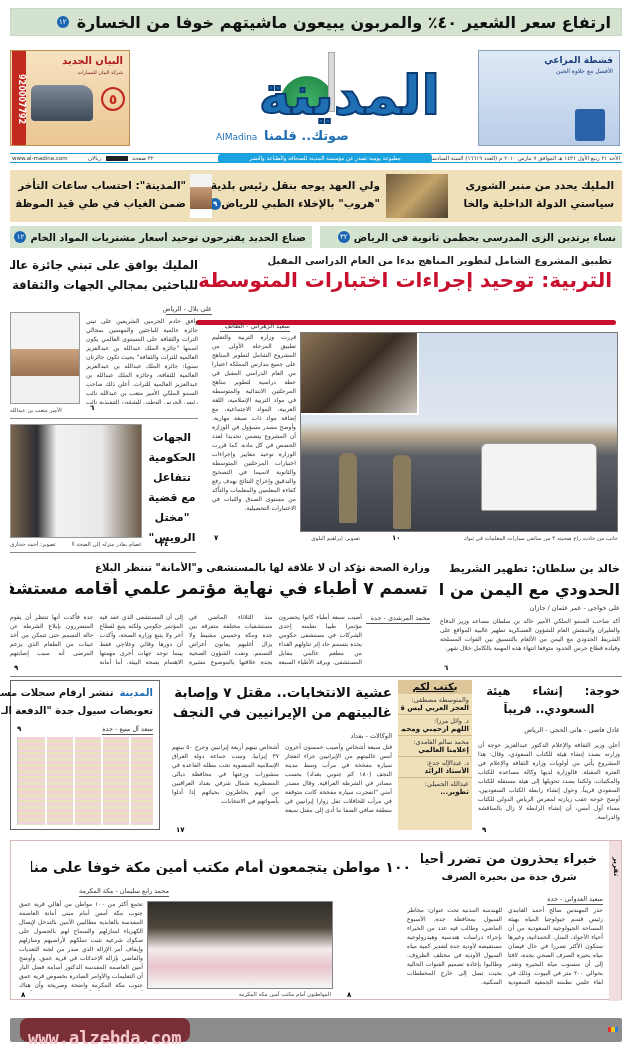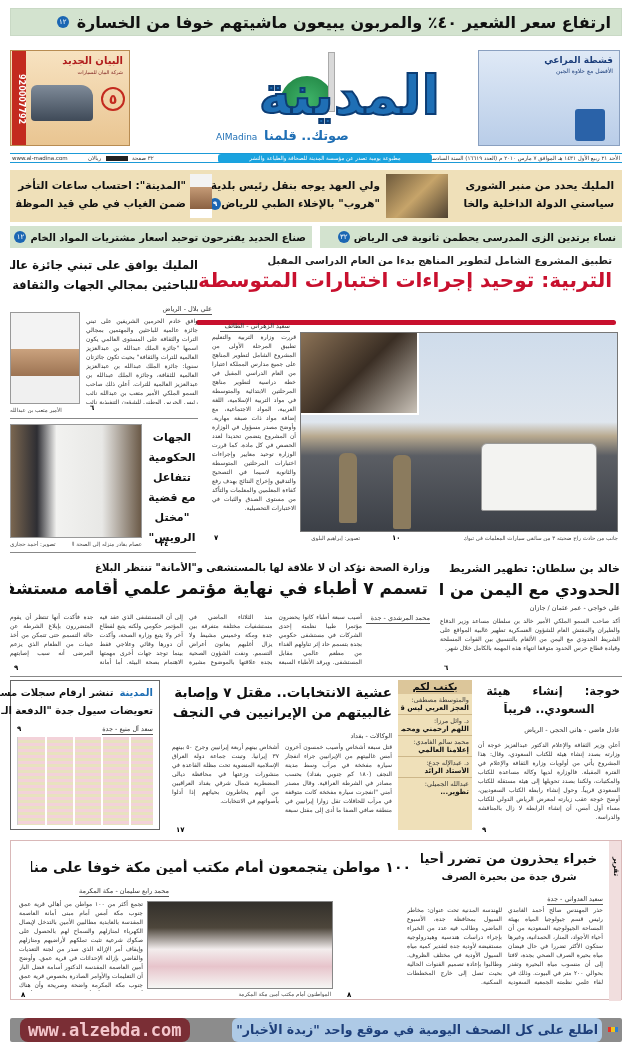--- a/index.html
+++ b/index.html
@@ -190,16 +190,15 @@
 
   <div class="hl" style="position:absolute; left:20px; top:18px; width:380px; text-align:center; font-size:14px;">١٠٠ مواطن يتجمعون أمام مكتب أمين مكة خوفا على منازلهم</div>
   <div class="byline" style="position:absolute; left:68px; top:46px;">محمد رابع سليمان - مكة المكرمة</div>
   <div class="body-text" style="position:absolute; left:8px; top:58px; width:124px; height:92px;">تجمع أكثر من ١٠٠ مواطن من أهالي قرية عمق جنوب مكة أمس أمام مبنى أمانة العاصمة المقدسة بالعابدية مطالبين الأمين بالتدخل لإيصال الكهرباء لمنازلهم والسماح لهم بالحصول على صكوك شرعية تثبت تملكهم لأراضيهم ومنازلهم وإيقاف أمر الإزالة الذي صدر من لجنة التعديات والقاضي بإزالة الإحداثات في قرية عمق. وأوضح أمين العاصمة المقدسة الدكتور أسامة فضل البار أن التعليمات والأوامر الصادرة بخصوص قرية عمق جنوب مكة المكرمة واضحة وصريحة وأن هناك أمرا ساميا ينص أن أراضي قرية عمق من أملاك الدولة.</div>
   <div class="ref" style="position:absolute; left:10px; top:150px;">٨</div>
   <div class="photo" style="position:absolute; left:136px; top:60px; width:186px; height:88px; background:linear-gradient(180deg,#33302b 0%,#4d463b 30%,#f3eded 55%,#e7c4cb 75%,#f6f6f4 100%); border:1px solid #888;"></div>
   <div class="caption" style="position:absolute; left:200px; top:150px; width:120px; text-align:right;">المواطنون أمام مكتب أمين مكة المكرمة</div>
 </div>
 
 <div class="abs" style="left:10px; top:1018px; width:612px; height:24px; background:#8c8c8c; border-radius:2px;">
-  <a style="position:absolute; left:10px; top:0; height:24px; line-height:24px; padding:0 8px; background:#7a2e35; color:#f4c6cc; font-family:'DejaVu Sans Mono', monospace; font-size:17px; font-weight:bold; direction:ltr; border-radius:8px; text-decoration:none;">www.alzebda.com</a>
-  <span style="position:absolute; right:20px; top:0; line-height:24px; font-size:12.5px; font-weight:bold; color:#1e3f7a; white-space:nowrap; background:#aecae6; padding:0 4px; border-radius:6px;">اطلع على كل الصحف اليومية في موقع واحد "زبدة الأخبار"</span>
+  <a style="position:absolute; left:10px; top:0; height:24px; line-height:24px; padding:8px 8px; background:#7a2e35; color:#f4c6cc; font-family:'DejaVu Sans Mono', monospace; font-size:17px; font-weight:bold; direction:ltr; border-radius:8px; text-decoration:none;">www.alzebda.com</a>
   <span style="position:absolute; right:4px; top:9px; width:10px; height:5px; background:linear-gradient(90deg,#e4312b 33%,#f0c419 33%,#f0c419 66%,#2d7fd3 66%);"></span>
 </div>
 
 </body></html>

